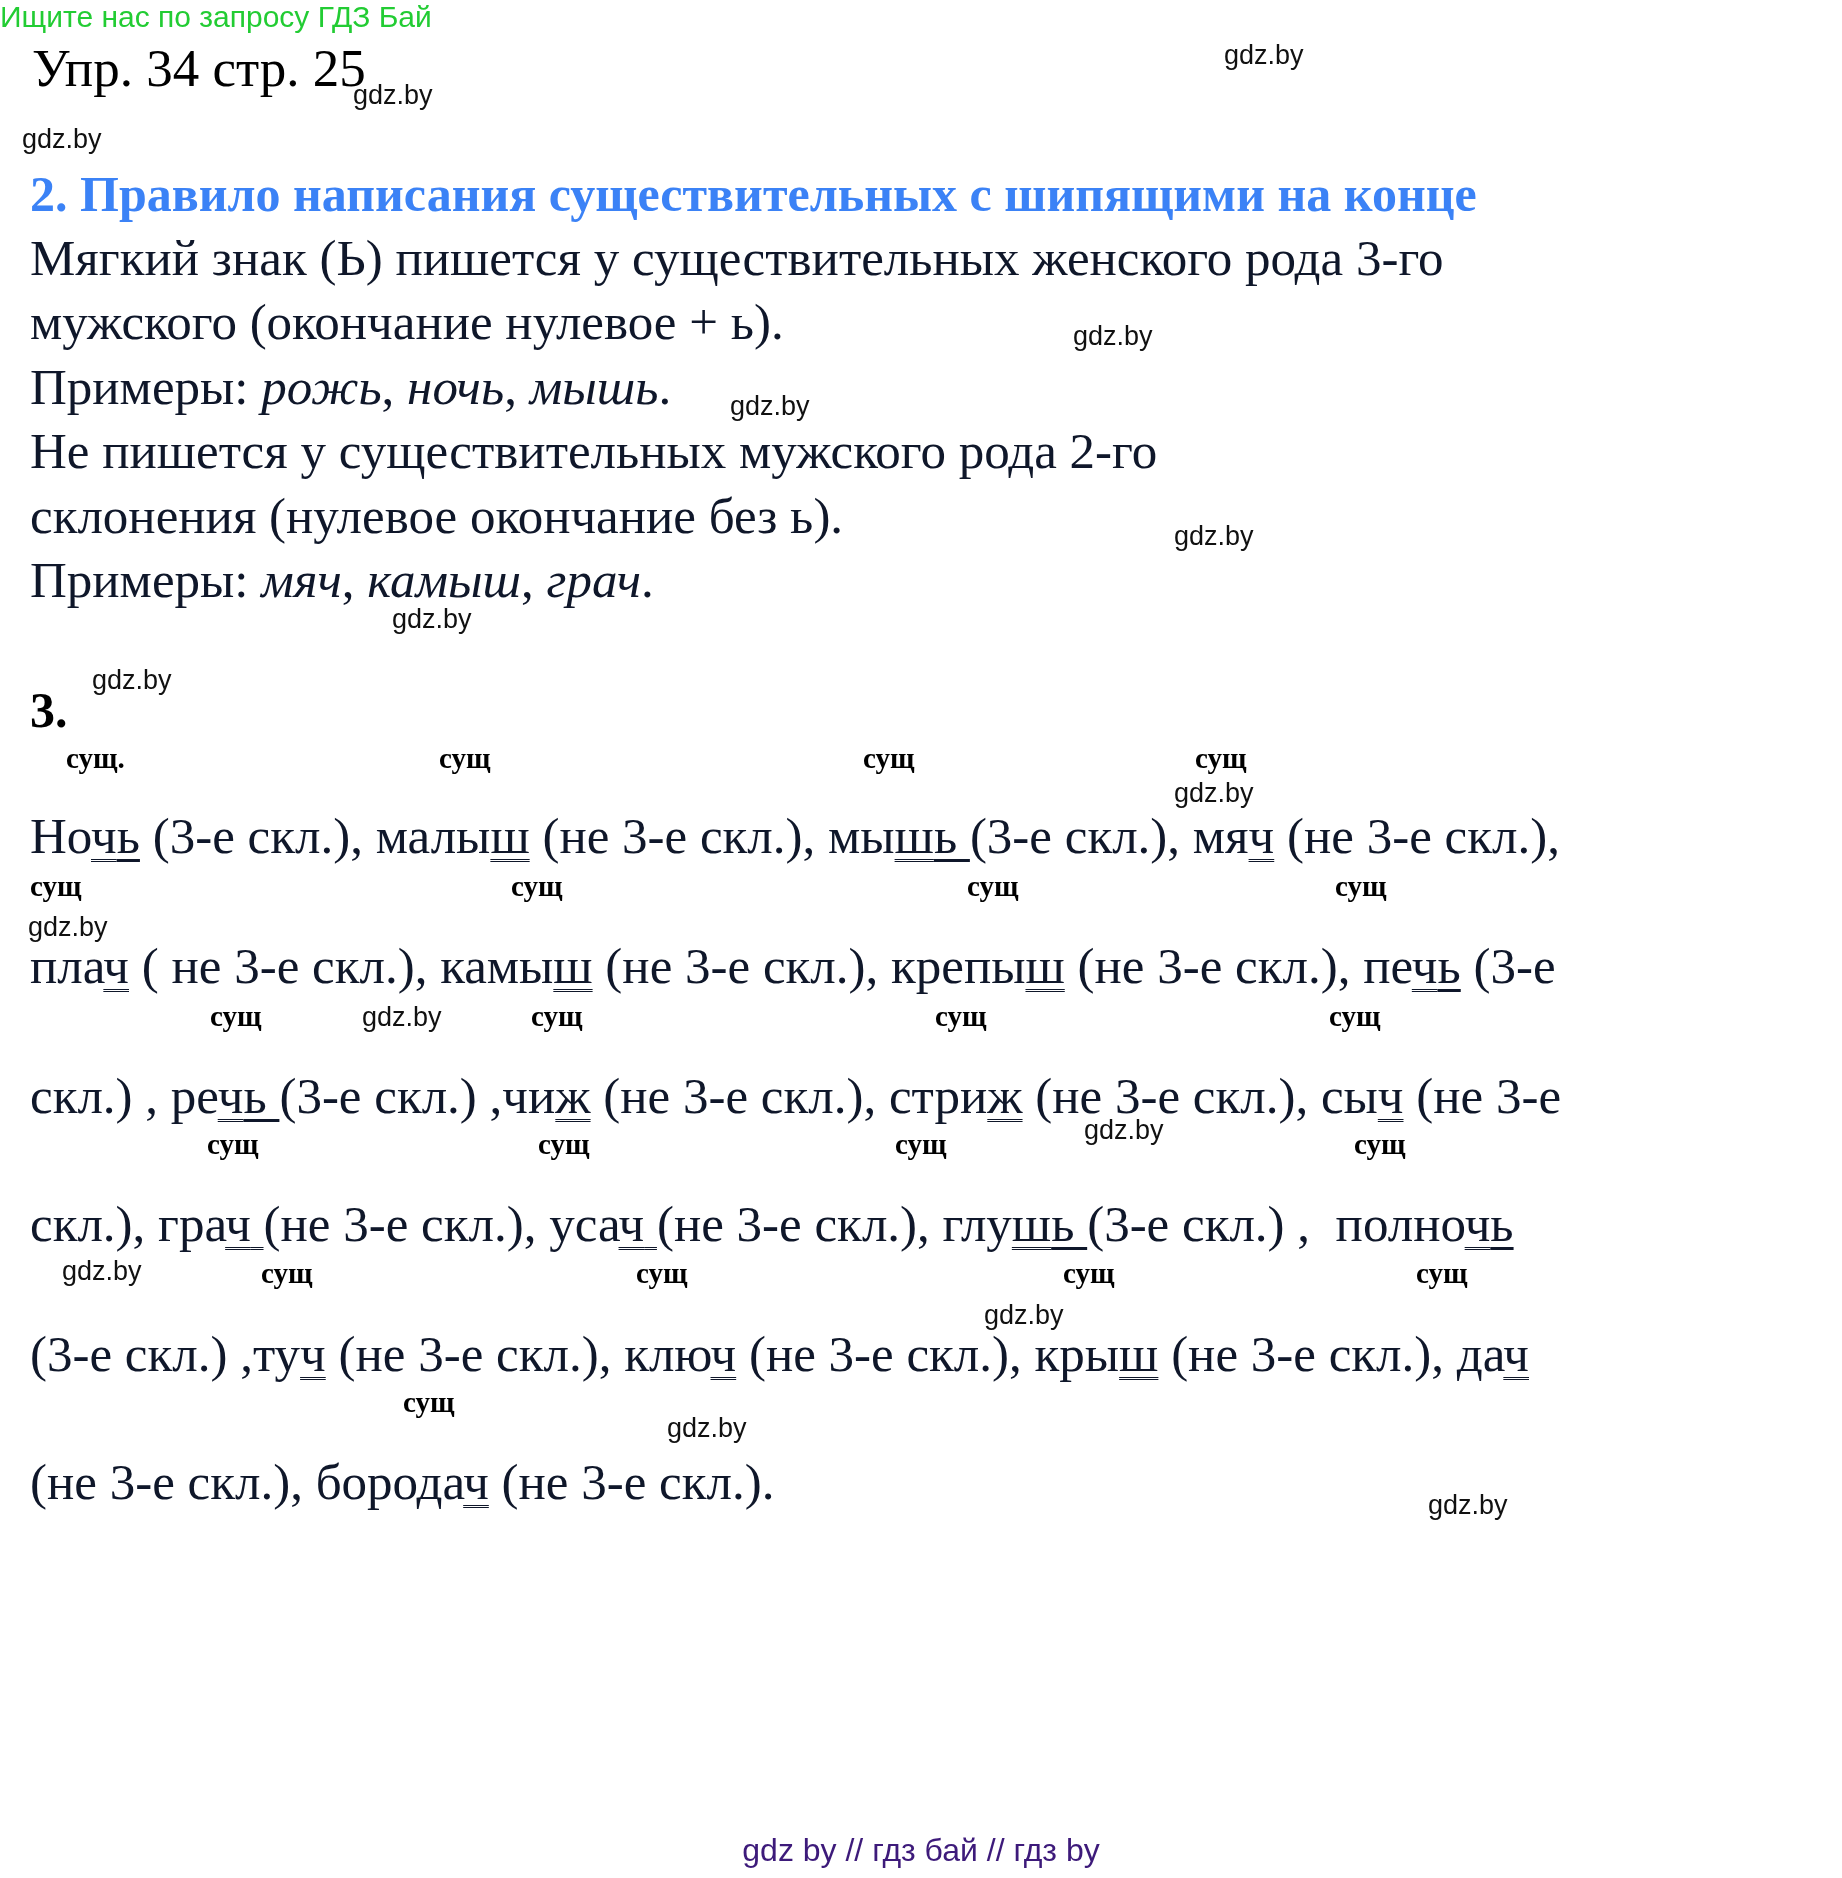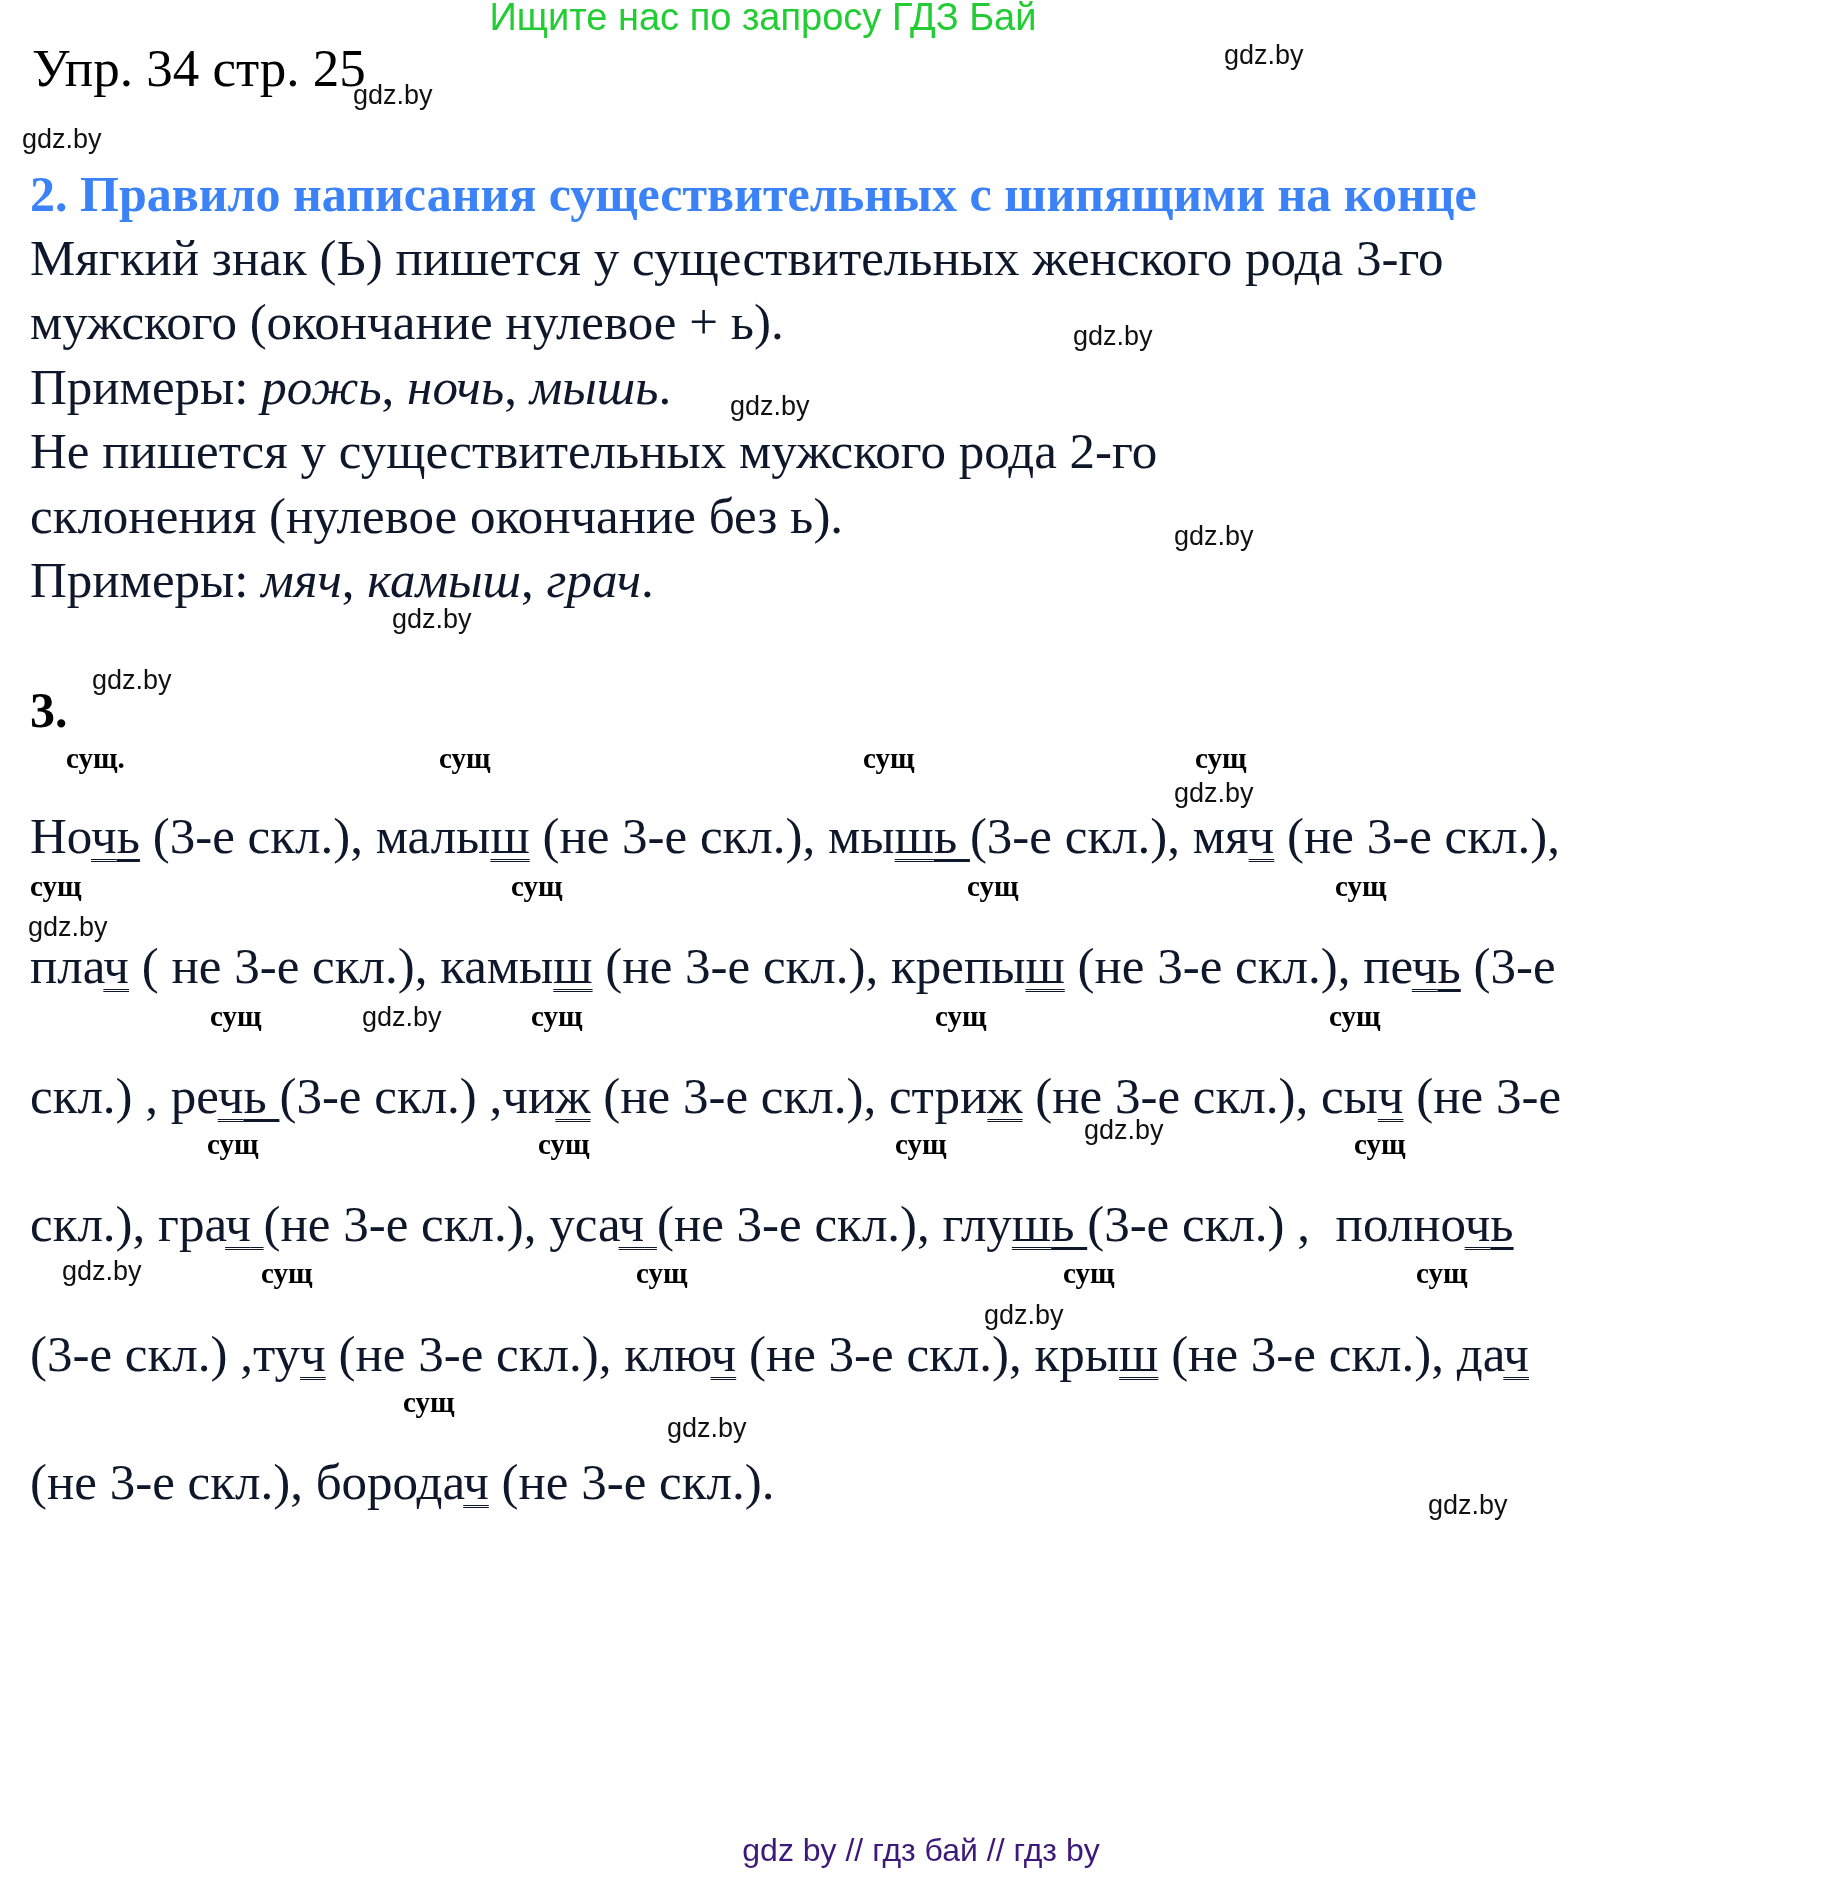--- a/index.html
+++ b/index.html
@@ -1,18 +1,18 @@
 <!DOCTYPE html>
 <html><head>
 <meta charset="utf-8">
 <style>
   html, body { margin: 0; padding: 0; background: #ffffff; }
   body { width: 1842px; height: 1878px; position: relative; overflow: hidden; }
   .abs { position: absolute; white-space: nowrap; }
-  .banner { font-family: "Liberation Sans", sans-serif; font-size: 38px; color: #22cc33; left: 0; width: 1526px; text-align: center; top: 0; line-height: 34px; }
+  .banner { font-family: "Liberation Sans", sans-serif; font-size: 30px; color: #22cc33; left: 0; width: 1526px; text-align: left; top: 0; line-height: 34px; }
   .wm { font-family: "Liberation Sans", sans-serif; font-size: 27px; color: #111111; line-height: 30px; }
   .title { font-family: "Liberation Serif", serif; font-weight: normal; font-size: 53px; color: #000; line-height: 60px; }
   .heading { font-family: "Liberation Serif", serif; font-weight: bold; font-size: 50px; color: #3b82f6; line-height: 56px; }
   .body { font-family: "Liberation Serif", serif; font-size: 51px; color: #0f172a; line-height: 60px; }
   .body i { font-style: italic; }
   .num { font-family: "Liberation Serif", serif; font-weight: bold; font-size: 50px; color: #000; line-height: 56px; }
   .pos { font-family: "Liberation Serif", serif; font-weight: bold; font-size: 29px; color: #000; line-height: 32px; }
   .footer { font-family: "Liberation Sans", sans-serif; font-size: 32px; color: #3d1a7a; left: 0; width: 1842px; text-align: center; line-height: 36px; }
   .dbl { text-decoration: underline double; text-decoration-thickness: 1px; text-underline-offset: 6px; }
   .sgl { text-decoration: underline solid; text-decoration-thickness: 3px; text-underline-offset: 6px; }

